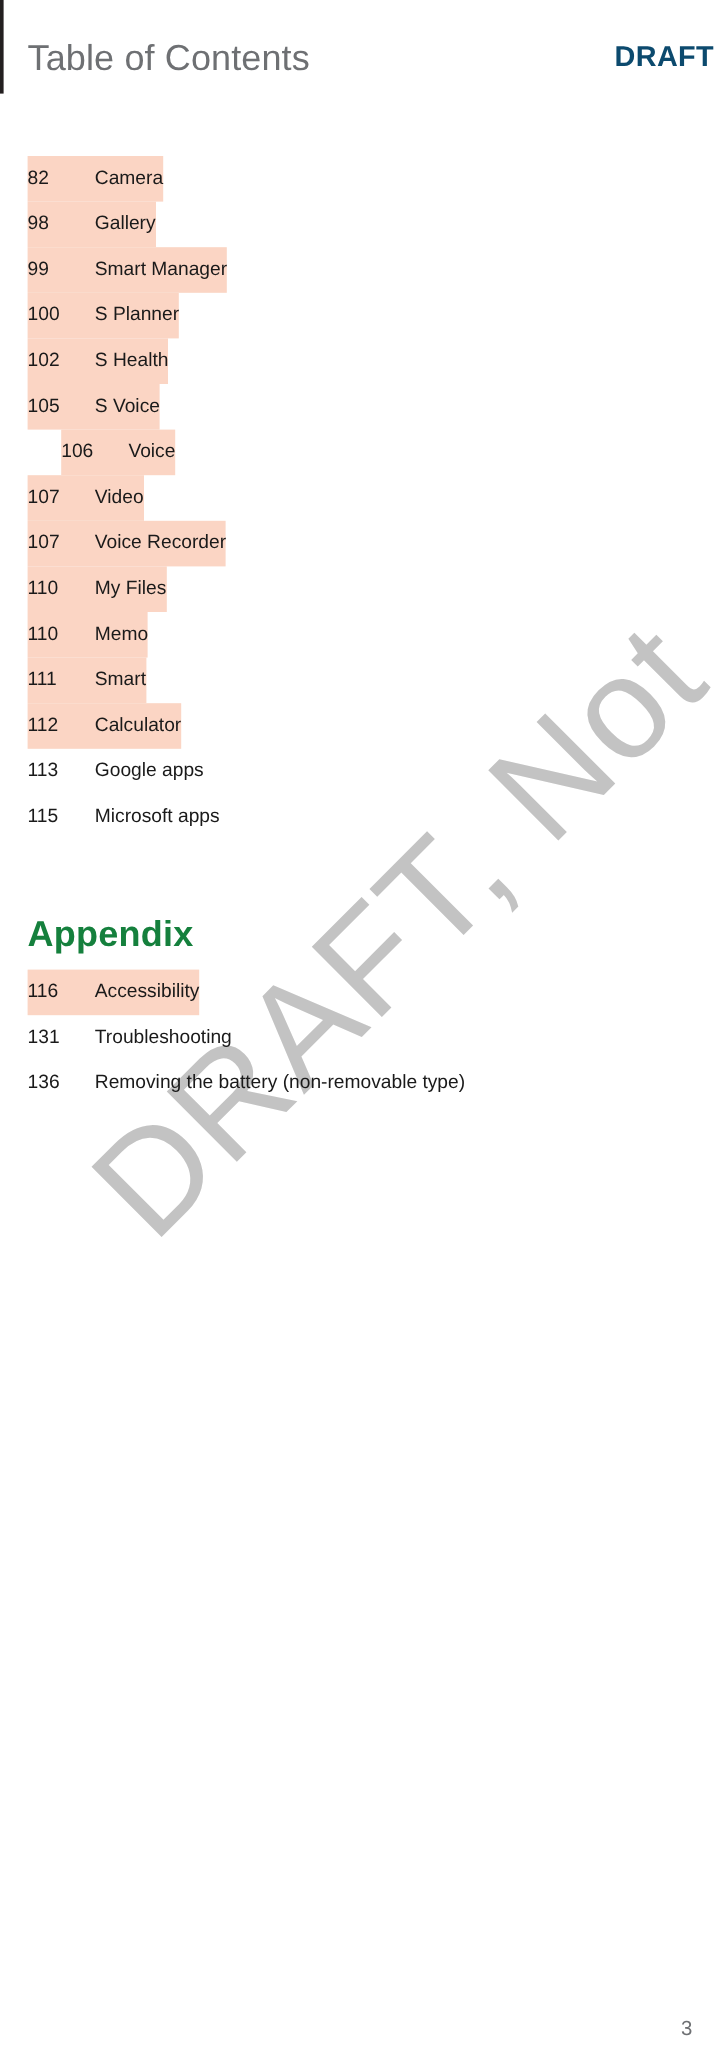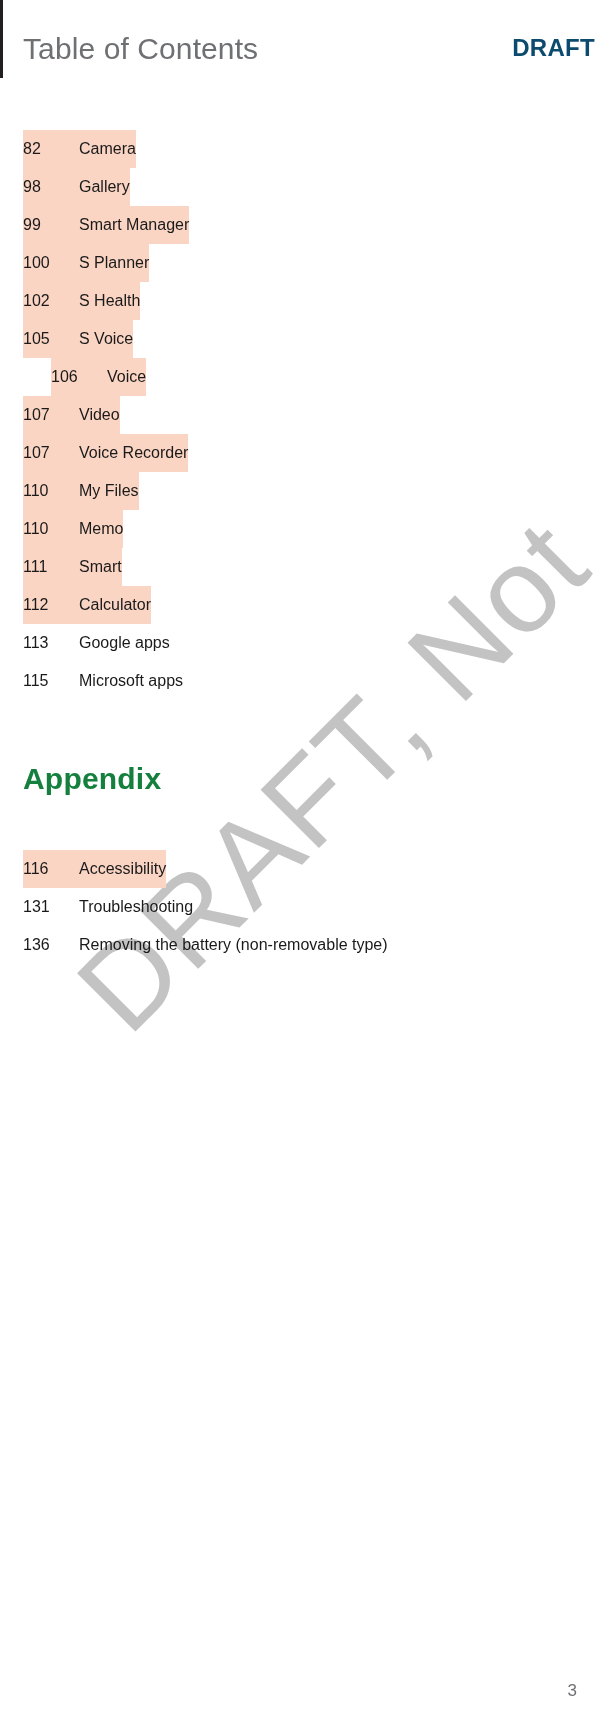--- a/index.html
+++ b/index.html
@@ -277,21 +277,21 @@
         <div class="toc-row">
           <span class="toc-nohl" style="display: flex; align-items: center;">
             <span class="toc-page">115</span>
             <span class="toc-label">Microsoft apps</span>
           </span>
         </div>
       </div>
 
     <div class="section-heading" id="appendix-heading" style="top: 762px;">Appendix</div>
 
-    <div class="appendix-list" id="appendix-list" style="top: 808px; margin-top: 42px;">
+    <div class="appendix-list" id="appendix-list" style="top: 808px;">
         <div class="toc-row">
           <span class="toc-hl" style="display: flex; align-items: flex-start;">
             <span class="toc-page">116</span>
             <span class="toc-label">Accessibility</span>
           </span>
         </div>
         <div class="toc-row">
           <span class="toc-nohl" style="display: flex; align-items: flex-start;">
             <span class="toc-page">131</span>
             <span class="toc-label">Troubleshooting</span>

